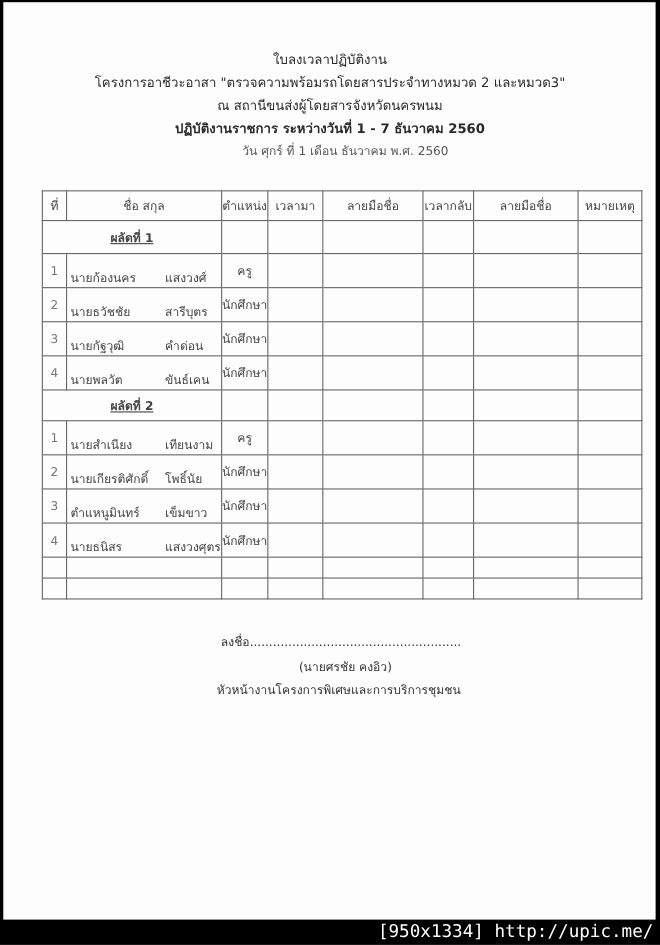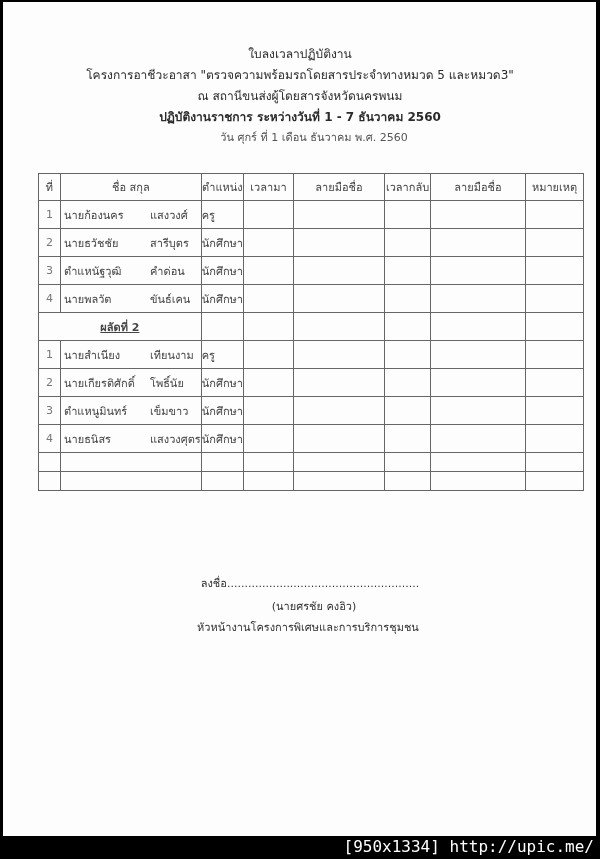--- a/index.html
+++ b/index.html
@@ -6,36 +6,36 @@
   body { width:600px; height:859px; background:#000; position:relative; overflow:hidden;
          font-family:"DejaVu Sans","Liberation Sans",sans-serif; color:#333; }
   .page { position:absolute; left:3px; top:2px; width:593px; height:834px; background:#fdfdfe; }
   .hdr { position:absolute; left:0; width:600px; text-align:center; font-size:12px; color:#2a2a2a; white-space:nowrap; }
   .hdr.b { font-weight:bold; }
   .hdr.sub { font-size:11px; color:#555; }
   table { position:absolute; left:38px; top:173px; border-collapse:collapse; table-layout:fixed; font-size:11px; }
   td, th { border:1px solid #666; padding:0; height:27px; font-weight:normal; color:#444; overflow:hidden; white-space:nowrap; }
   th { height:26px; text-align:center; }
   td.no { text-align:center; color:#777; }
-  td.pos { text-align:left; }
+  td.pos { text-align:center; }
   td.name { padding-left:3px; }
-  .fn { display:inline-block; width:86px; }
+  .fn { display:inline-block; width:86px;margin-top:12px; }
   .grp { text-align:center; }
   .grp span { text-decoration:underline; font-weight:bold; }
   tr.empty td { height:18px; }
   .sign { position:absolute; left:0; width:600px; text-align:center; font-size:11px; color:#333; white-space:nowrap; }
   .footer { position:absolute; right:6px; bottom:3px; color:#fff; font-size:16px; font-family:"DejaVu Sans Mono",monospace; }
 </style>
 </head>
 <body>
 
 <div class="page"></div>
 
 <div class="hdr" style="top:44px;">ใบลงเวลาปฏิบัติงาน</div>
-<div class="hdr" style="top:65px;">โครงการอาชีวะอาสา "ตรวจความพร้อมรถโดยสารประจำทางหมวด 5 และหมวด3"</div>
+<div class="hdr" style="top:65px;">โครงการอาชีวะอาสา "ตรวจความพร้อมรถโดยสารประจำทางหมวด 2 และหมวด3"</div>
 <div class="hdr" style="top:86px;">ณ สถานีขนส่งผู้โดยสารจังหวัดนครพนม</div>
 <div class="hdr b" style="top:107px;">ปฏิบัติงานราชการ ระหว่างวันที่ 1 - 7  ธันวาคม  2560</div>
 <div class="hdr sub" style="top:128px; left:14px;">วัน  ศุกร์  ที่ 1  เดือน  ธันวาคม  พ.ศ. 2560</div>
 
 <table>
   <colgroup>
     <col style="width:22px">
       <col style="width:140px">
       <col style="width:42px">
       <col style="width:50px">
@@ -49,20 +49,29 @@
     <th>ที่</th>
     <th>ชื่อ  สกุล</th>
     <th>ตำแหน่ง</th>
     <th>เวลามา</th>
     <th>ลายมือชื่อ</th>
     <th>เวลากลับ</th>
     <th>ลายมือชื่อ</th>
     <th>หมายเหตุ</th>
   </tr>
 
+  <tr style="height:30px">
+    <td colspan="2" class="grp"><span>ผลัดที่ 1</span></td>
+    <td></td>
+        <td></td>
+        <td></td>
+        <td></td>
+        <td></td>
+        <td></td>
+  </tr>
   <tr>
     <td class="no">1</td>
     <td class="name"><span class="fn">นายก้องนคร</span><span>แสงวงศ์</span></td>
     <td class="pos">ครู</td>
     <td></td>
         <td></td>
         <td></td>
         <td></td>
         <td></td>
   </tr>
@@ -71,21 +80,21 @@
     <td class="name"><span class="fn">นายธวัชชัย</span><span>สารีบุตร</span></td>
     <td class="pos">นักศึกษา</td>
     <td></td>
         <td></td>
         <td></td>
         <td></td>
         <td></td>
   </tr>
   <tr>
     <td class="no">3</td>
-    <td class="name"><span class="fn">ตำแหนัฐวุฒิ</span><span>คำด่อน</span></td>
+    <td class="name"><span class="fn">นายกัฐวุฒิ</span><span>คำด่อน</span></td>
     <td class="pos">นักศึกษา</td>
     <td></td>
         <td></td>
         <td></td>
         <td></td>
         <td></td>
   </tr>
   <tr>
     <td class="no">4</td>
     <td class="name"><span class="fn">นายพลวัต</span><span>ขันธ์เคน</span></td>

